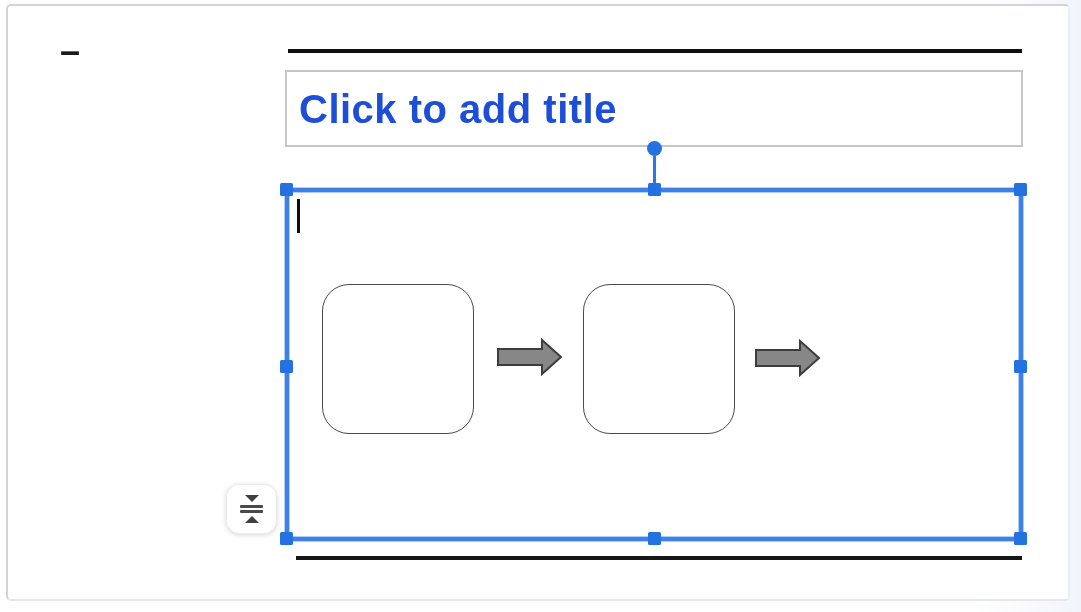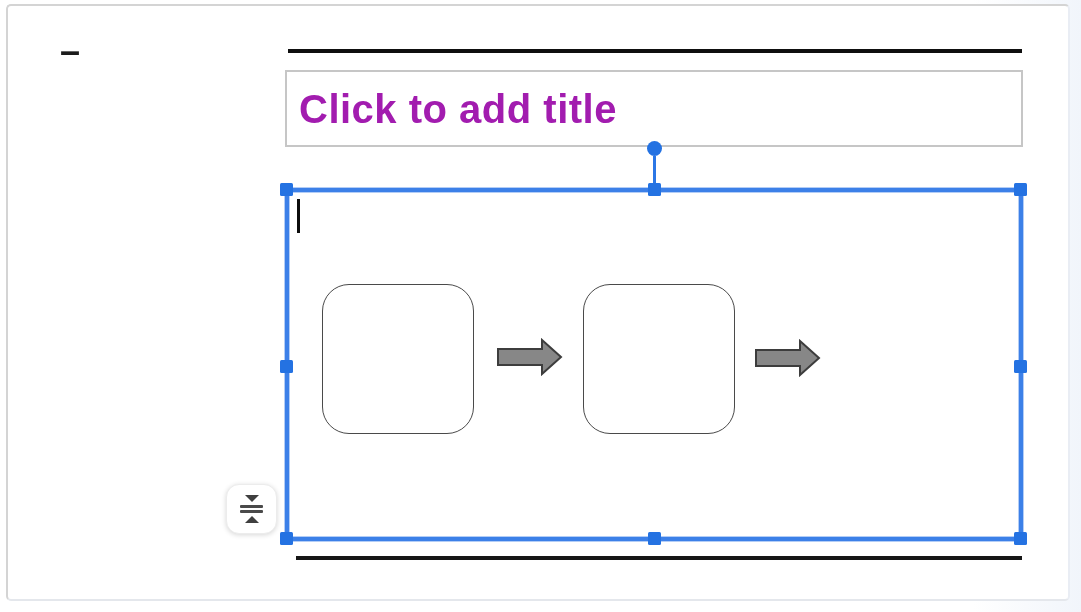--- a/index.html
+++ b/index.html
@@ -16,21 +16,21 @@
   .dash {
     position: absolute; left: 60px; top: 33px; font: 700 36px/36px "Liberation Sans", sans-serif;
     color: #1c1c1c; letter-spacing: 0;
   }
   .top-rule { position: absolute; left: 288px; top: 49px; width: 734px; height: 4px; background: #0f0f0f; }
   .bottom-rule { position: absolute; left: 296px; top: 556px; width: 726px; height: 4px; background: #161616; }
   .title-box {
     position: absolute; left: 285px; top: 70px; width: 738px; height: 77px;
     background: #fff; border: 2px solid #c6c6c6; display: flex; align-items: center; padding-left: 12px;
   }
-  .title-text { font: 700 40px/40px "Liberation Sans", sans-serif; color: #a21caf; letter-spacing: 0.5px; }
+  .title-text { font: 700 40px/40px "Liberation Sans", sans-serif; color: #1d4ed8; letter-spacing: 0.5px; }
   .body-box {
     position: absolute; left: 285px; top: 188px; width: 738px; height: 353px;
     border: 4px solid #3c80e8;
     box-shadow: 0 0 0 1px #b3cdf6, inset 0 0 0 1px #b3cdf6;
     background: transparent;
   }
   .caret { position: absolute; left: 297px; top: 199px; width: 3px; height: 34px; background: #0d0d0d; }
   .step {
     position: absolute; width: 152px; height: 150px; background: #fff;
     border: 1.6px solid #4a4a4a; border-radius: 27px;

